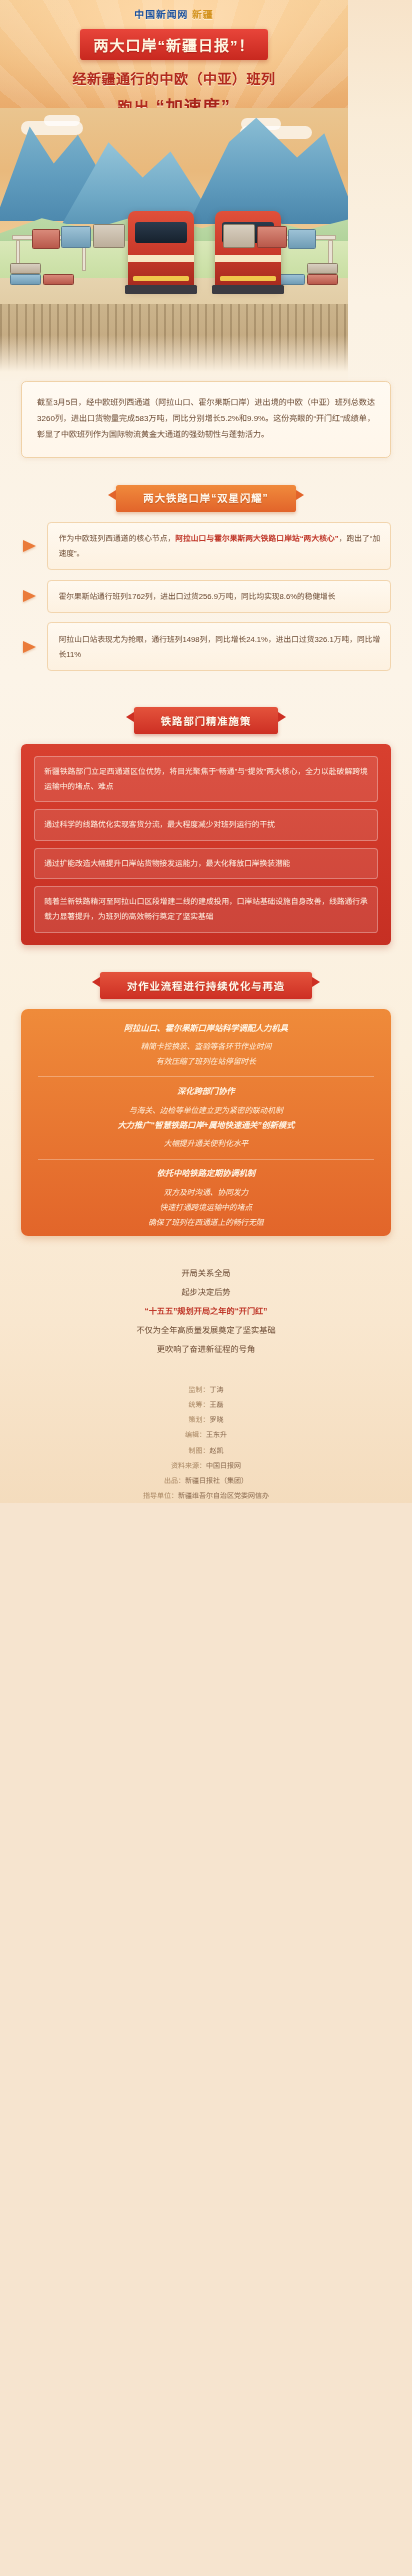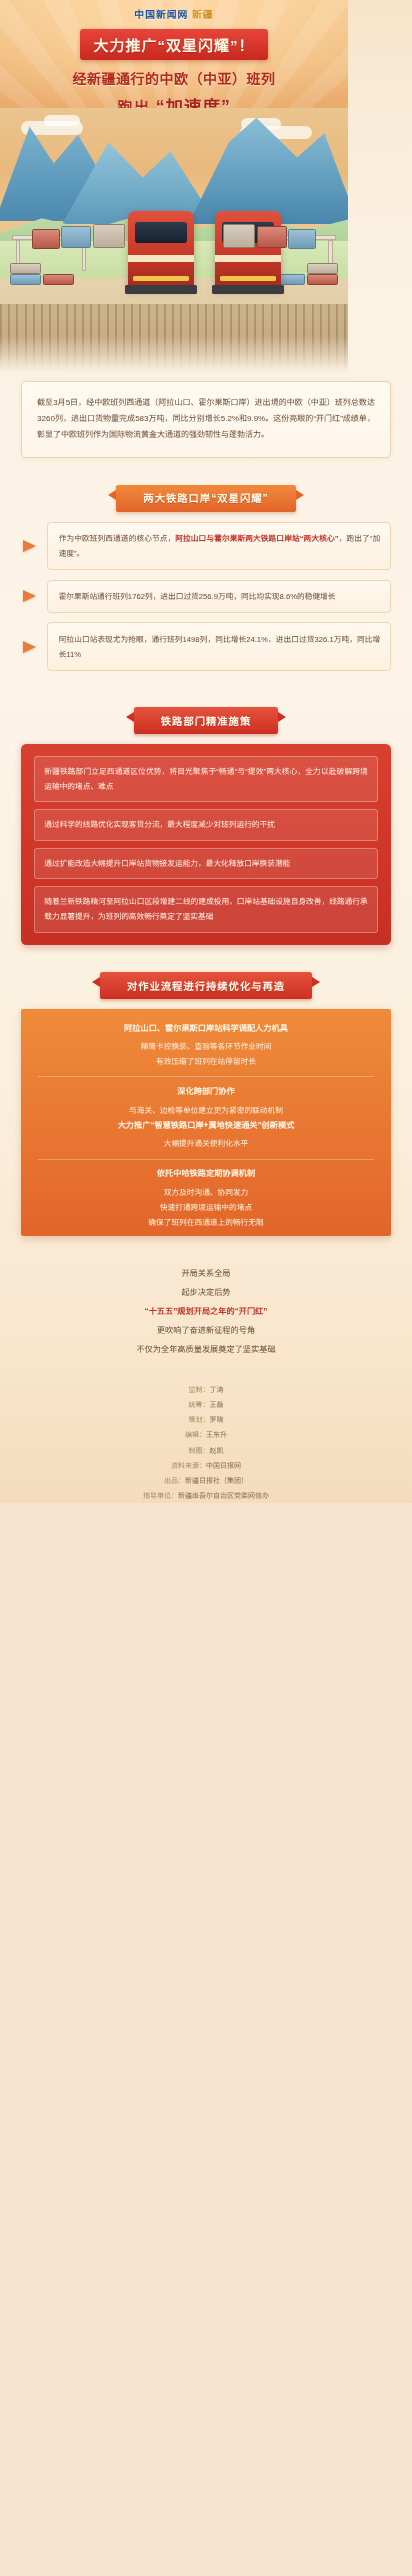--- a/index.html
+++ b/index.html
@@ -250,23 +250,24 @@
     border-radius: 3.6px;
     padding: 7.2px 9.3px;
     margin-bottom: 7.2px;
     color: #fff3e4;
     font-size: 7.7px; line-height: 1.95; text-align: justify;
   }
 
   
   .orangebox {
     background: linear-gradient(180deg,#ef8b3a 0%, #e2652a 100%);
-    border-radius: 2px;
+    border-radius: 7px;
     padding: 11.3px 13.4px 6.2px 13.4px;
     box-shadow: 0 2.1px 7.2px rgba(195,100,35,.28);
+    font-style: italic;
   }
   .orangebox .sub {
     text-align:center; color:#fff4e4; font-size: 8.2px; font-weight:bold;
     line-height: 1.9; margin-bottom: 3.1px;
   }
   .orangebox .line {
     text-align:center; color:#fff0dc; font-size: 7.7px; line-height: 1.95;
   }
   .orangebox .divider {
     height:0.5px; background: rgba(255,255,255,.30); margin: 7.2px 4.1px;
@@ -318,21 +319,21 @@
     <div class="sunburst"></div>
 
     <div class="logo-row">
       <span class="logo-badge">
         <span class="blue">中国新闻网</span>
         <span class="gold">新疆</span>
       </span>
     </div>
 
     <div class="headline">
-      <div class="hl-bar">大力推广“双星闪耀”！</div>
+      <div class="hl-bar">两大口岸“新疆日报”！</div>
       <div class="hl-line2">经新疆通行的中欧（中亚）班列</div>
       <div class="hl-line3">
         <span>跑出</span>
         <span class="big">“加速度”</span>
       </div>
     </div>
 
     <div class="illus">
       <div class="sky"></div>
 
@@ -462,22 +463,22 @@
       <div class="line">确保了班列在西通道上的畅行无阻</div>
     </div>
   </div>
 
   <div class="gap-l"></div>
 
   <div class="closing">
     <div>开局关系全局</div>
     <div>起步决定后势</div>
     <div class="strong">“十五五”规划开局之年的“开门红”</div>
+    <div>不仅为全年高质量发展奠定了坚实基础</div>
     <div>更吹响了奋进新征程的号角</div>
-    <div>不仅为全年高质量发展奠定了坚实基础</div>
   </div>
 
   <div class="gap-m"></div>
 
   <div class="credits">
     <div><span class="k">监制：</span><span>丁涛</span></div>
     <div><span class="k">统筹：</span><span>王磊</span></div>
     <div><span class="k">策划：</span><span>罗晓</span></div>
     <div><span class="k">编辑：</span><span>王东升</span></div>
     <div><span class="k">制图：</span><span>赵凯</span></div>

